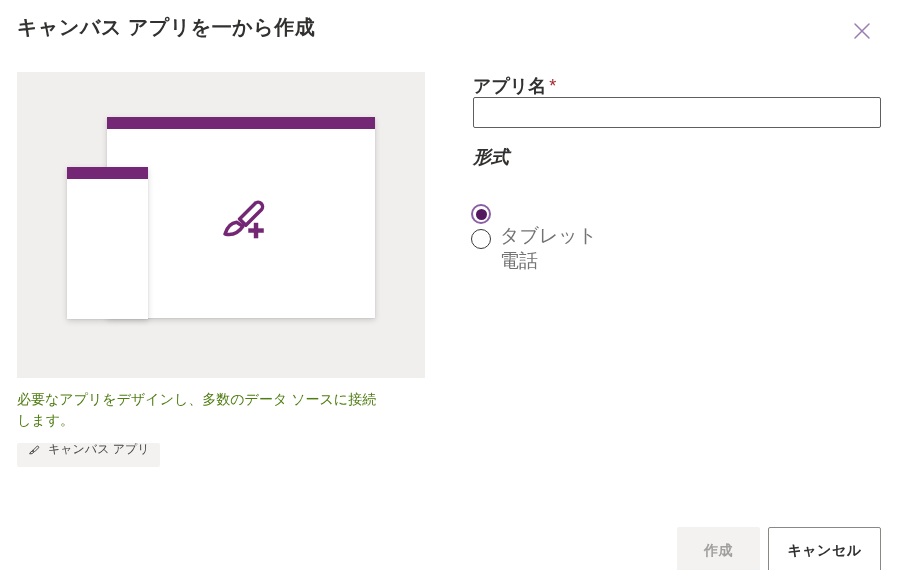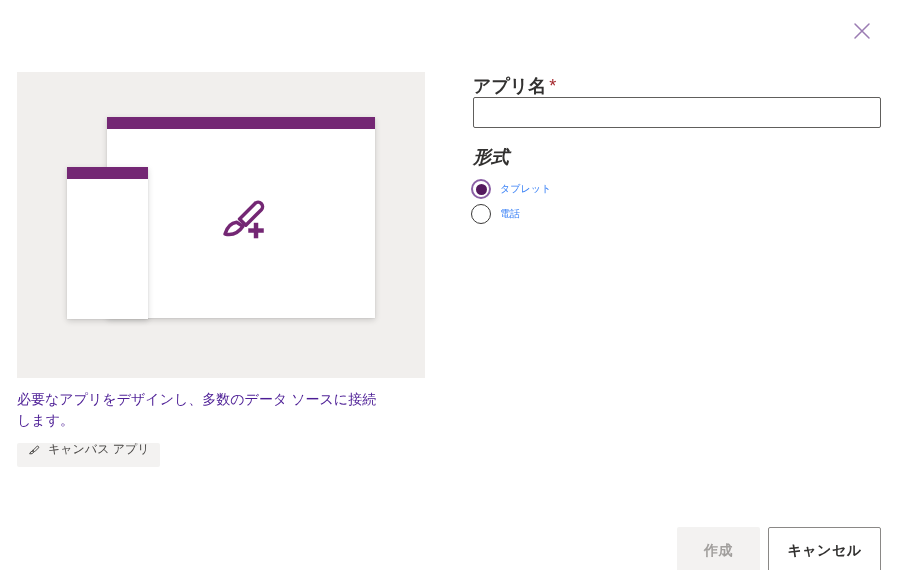--- a/index.html
+++ b/index.html
@@ -14,21 +14,21 @@
 
   
   .preview-panel { position: absolute; left: 17px; top: 72px; width: 408px; height: 306px; background: #f1efed; }
   .card { position: absolute; background: #ffffff; box-shadow: 0 2px 6px rgba(0,0,0,0.16), 0 0.5px 1.5px rgba(0,0,0,0.10); }
   .card .topbar { width: 100%; height: 12px; background: #742774; }
   .card-tablet { left: 90px; top: 45px; width: 268px; height: 201px; z-index: 1; }
   .card-phone  { left: 50px; top: 95px; width: 81px;  height: 152px; z-index: 2; }
   .brush-icon { position: absolute; left: 103px; top: 68px; width: 62px; height: 62px; }
 
   
-  .description { position: absolute; left: 17px; top: 389px; width: 362px; font-size: 14px; line-height: 21px; color: #4c1d95; }
+  .description { position: absolute; left: 17px; top: 389px; width: 362px; font-size: 14px; line-height: 21px; color: #4d7c0f; }
   .badge { position: absolute; left: 17px; top: 443px; height: 24px; display: inline-flex; align-items: center; gap: 7px;
            background: #f3f2f1; padding: 0 10px 12px 9px; border-radius: 2px; }
   .badge .badge-label { font-size: 12px; color: #494745; }
   .badge svg { display: block; }
 
   
   .field-label { position: absolute; left: 473px; font-size: 18px; font-weight: 700; color: #323130; }
   .lbl-appname { top: 74px; }
   .required { color: #a4262c; font-weight: 400; margin-left: 3px; }
   .app-name-input { position: absolute; left: 473px; top: 97px; width: 408px; height: 31px;
@@ -37,33 +37,34 @@
   .lbl-format { top: 145px; font-style: italic; }
 
   .radio-row { position: absolute; left: 471px; display: flex; align-items: center; gap: 9px; cursor: pointer; }
   .radio-row-1 { top: 179px; }
   .radio-row-2 { top: 204px; }
   .radio-circle { width: 20px; height: 20px; border-radius: 50%; background: #fff; flex: 0 0 auto;
                   display: flex; align-items: center; justify-content: center; }
   .radio-circle.selected { border: 2px solid #8b5fa5; }
   .radio-circle.selected .dot { width: 11px; height: 11px; border-radius: 50%; background: #54195e; }
   .radio-circle.unselected { border: 1.5px solid #3b3a39; }
-  .radio-label { font-size: 10px; color: #3b82f6; }
+  .radio-label { font-size: 19px; color: #737373; margin-top: 44px; }
 
   
   .btn { position: absolute; height: 48px; font-size: 14px; font-weight: 700; border-radius: 2px;
          font-family: inherit; cursor: pointer; letter-spacing: 0.5px; }
   .btn-create { left: 677px; top: 527px; width: 83px; background: #f3f2f1; border: none; color: #a19f9d; cursor: default; }
   .btn-cancel { left: 768px; top: 527px; width: 113px; background: #ffffff; border: 1px solid #8a8886; color: #323130; }
 </style>
 </head>
 <body>
 
 <div class="dialog">
 
+  <h1 class="title">キャンバス アプリを一から作成</h1>
 
   <button class="close-btn" aria-label="close">
     <svg width="18" height="18" viewBox="0 0 18 18">
       <path d="M2 2 L16 16 M16 2 L2 16" stroke="#9b7cb3" stroke-width="1.5" fill="none" stroke-linecap="round"></path>
     </svg>
   </button>
 
   <div class="preview-panel">
     <div class="card card-tablet">
       <div class="topbar"></div>

